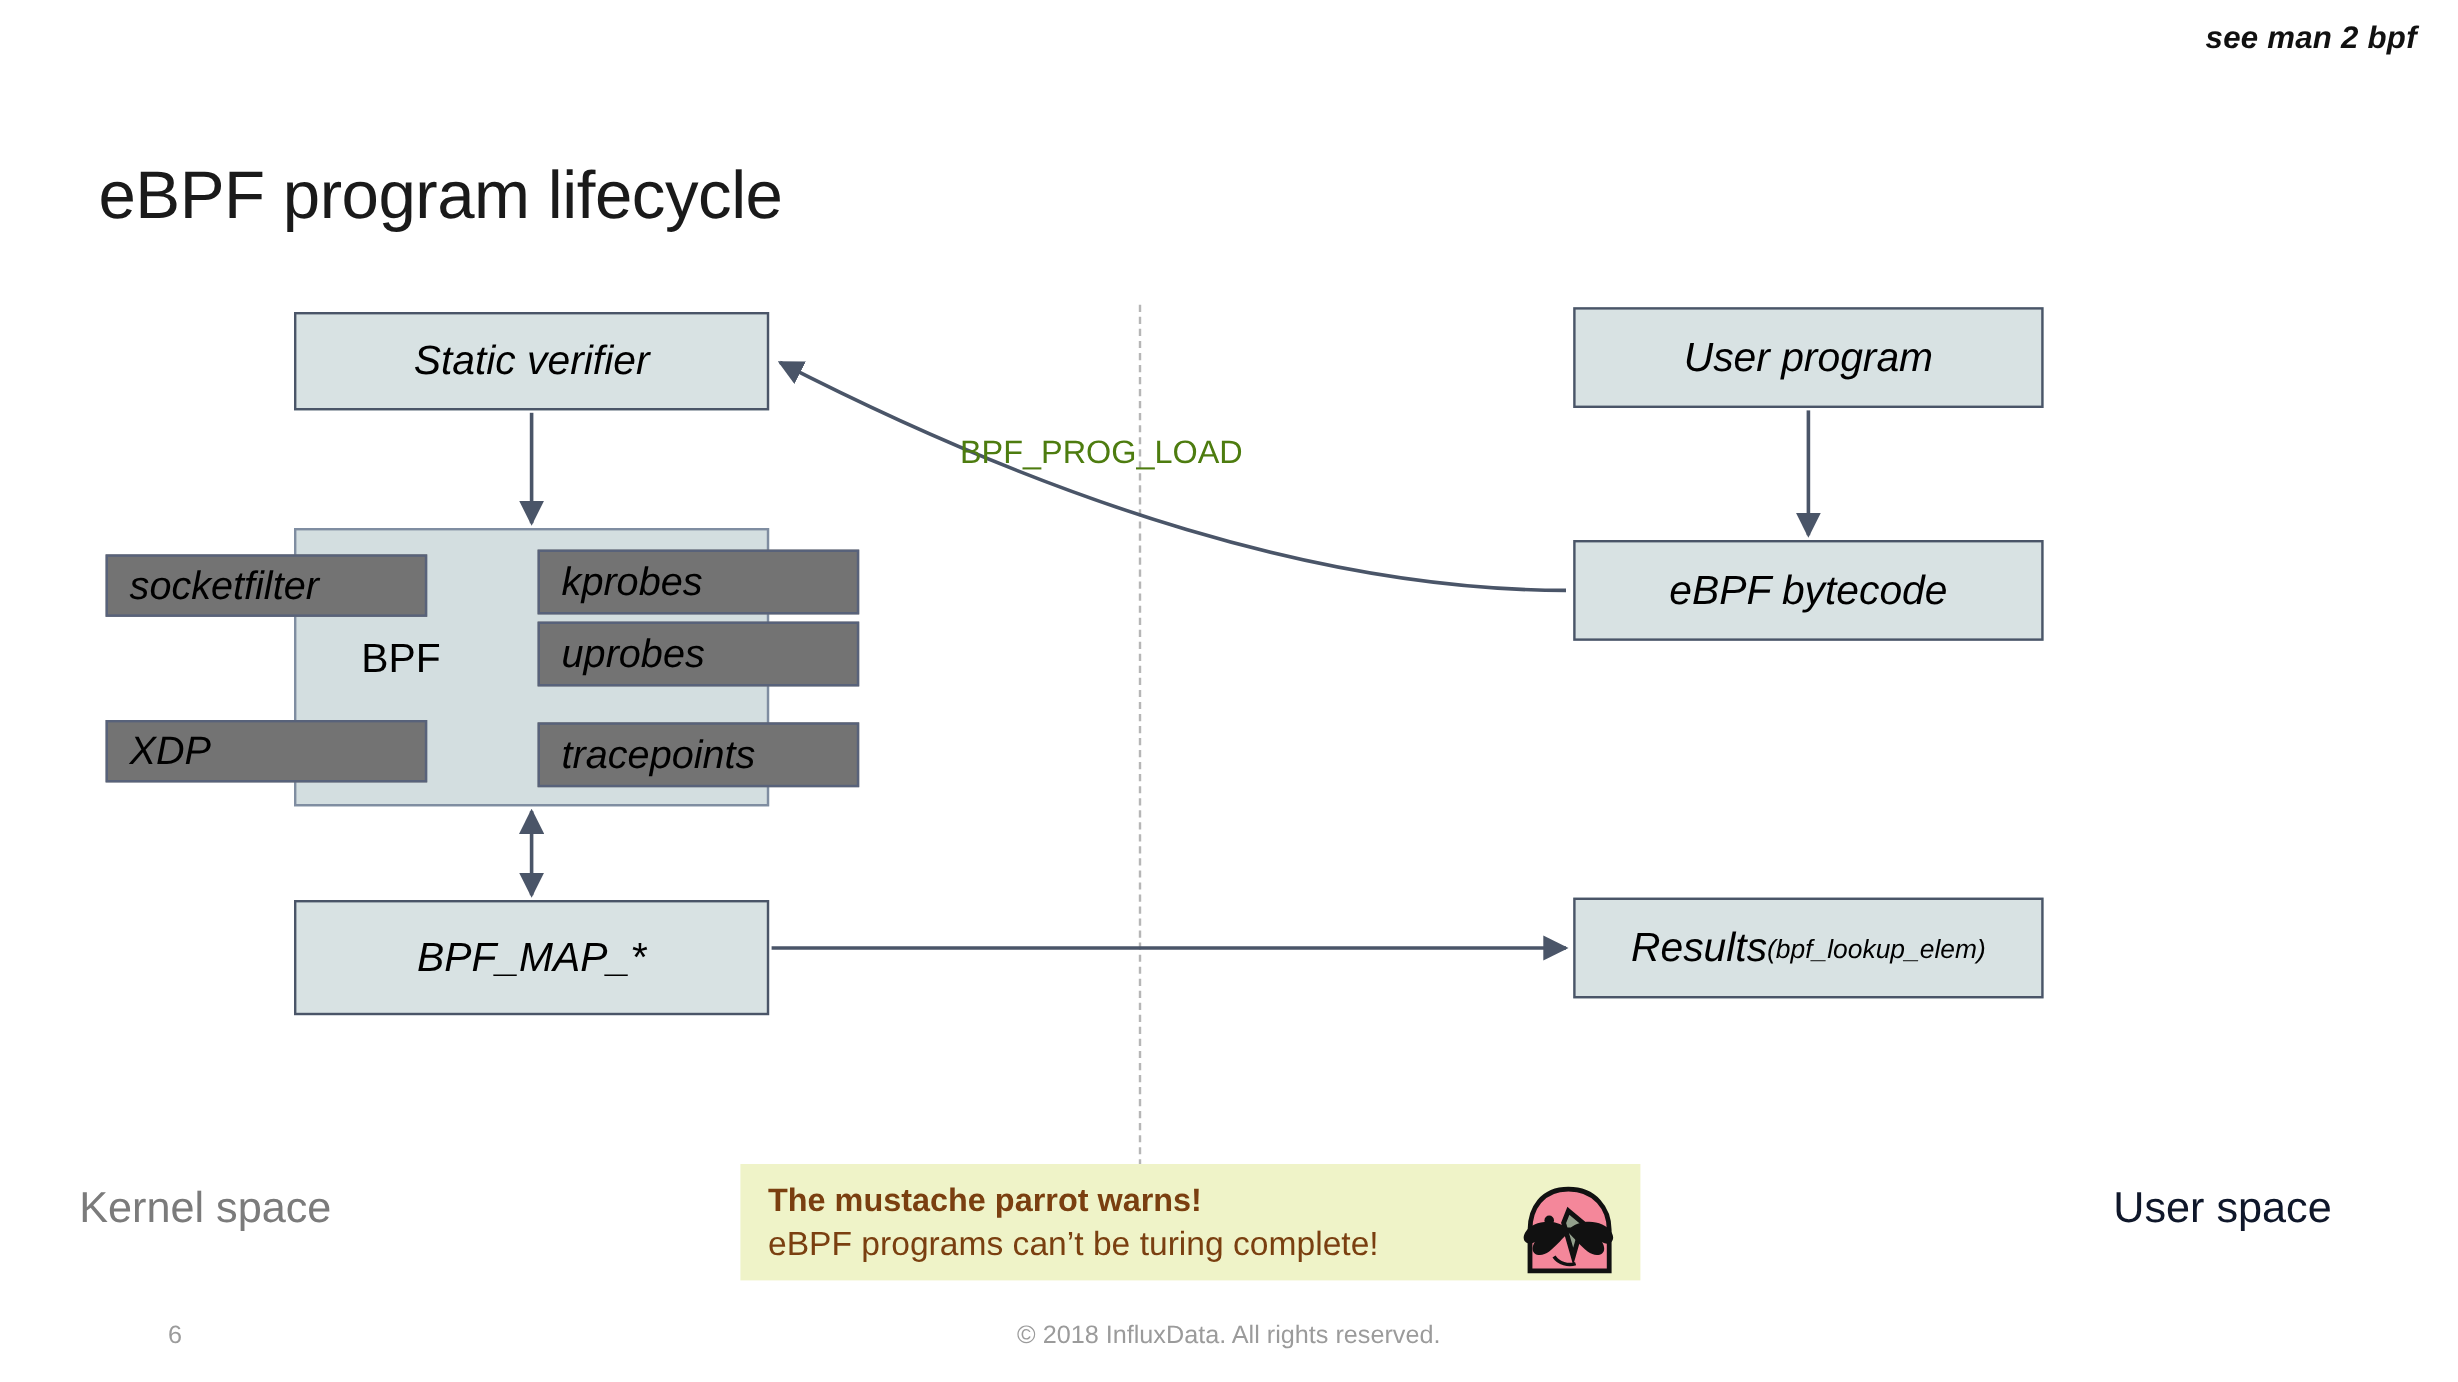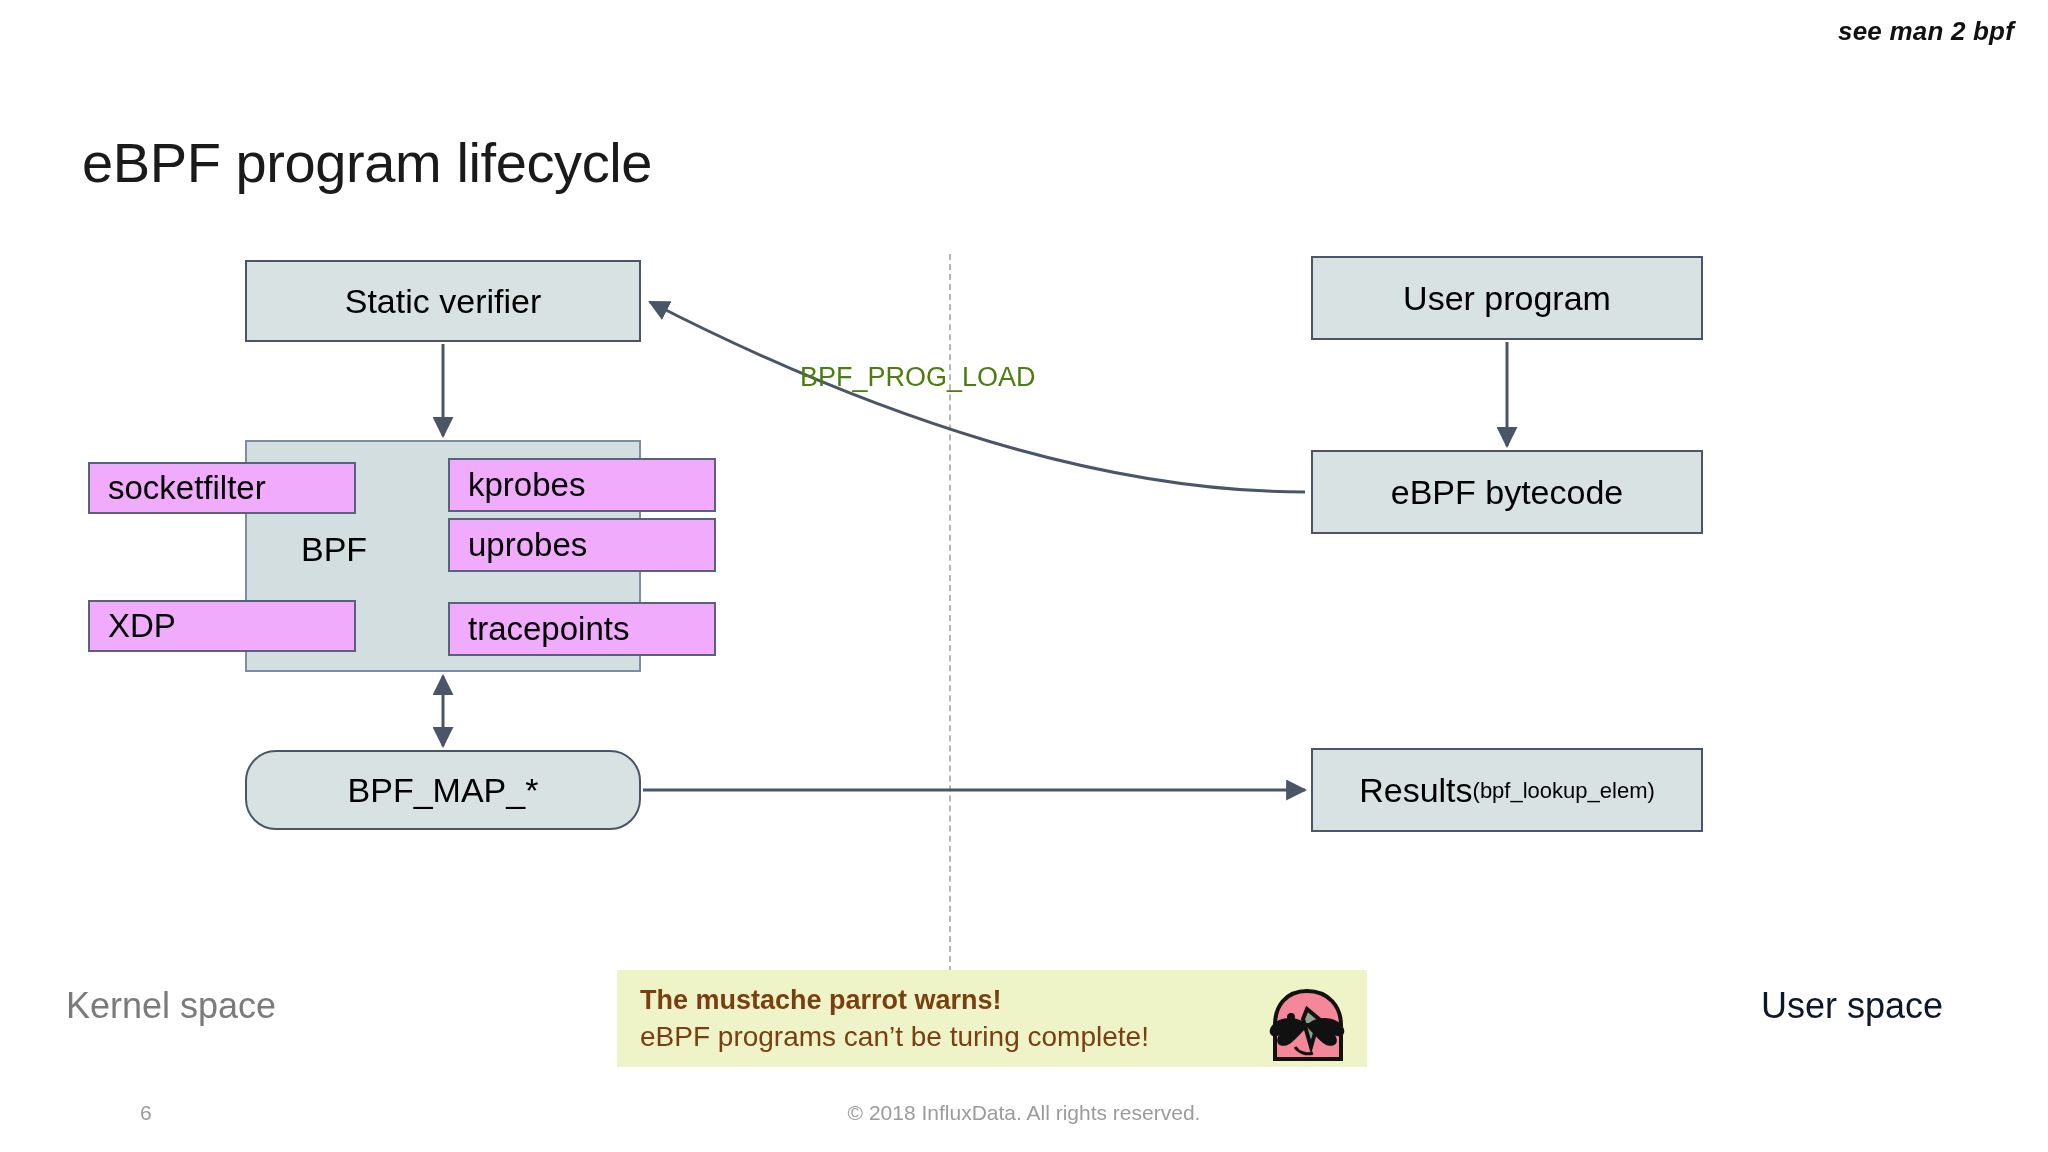--- a/index.html
+++ b/index.html
@@ -77,44 +77,45 @@
     box-sizing: border-box;
     background: #d8e2e3;
     border: 2px solid #4a5568;
     display: flex;
     align-items: center;
     justify-content: center;
     color: #000000;
     font-size: 34px;
     line-height: 1.08;
     text-align: center;
+    font-style: italic;
   }
   .node.sub {
-    background: #f0abfc;
+    background: #737373;
     border: 2px solid #58627a;
     justify-content: flex-start;
     padding-left: 18px;
     font-size: 33px;
   }
   .node.group {
     background: #d3dee0;
     border: 2px solid #7f8da1;
     align-items: flex-start;
     justify-content: flex-start;
   }
   .node-sub-line {
     display: block;
     font-size: 22px;
     margin-top: 2px;
   }
 
   #box-static-verifier { left: 245px; top: 260px; width: 396px; height: 82px; }
   #box-user-program    { left: 1311px; top: 256px; width: 392px; height: 84px; }
   #box-ebpf-bytecode   { left: 1311px; top: 450px; width: 392px; height: 84px; }
-  #box-bpf-map         { left: 245px; top: 750px; width: 396px; height: 80px; border-radius: 31px; }
+  #box-bpf-map         { left: 245px; top: 750px; width: 396px; height: 96px; }
   #box-results         { left: 1311px; top: 748px; width: 392px; height: 84px;
                          flex-direction: row; justify-content: center; }
 
   #box-bpf-group  { left: 245px; top: 440px; width: 396px; height: 232px; }
   #bpf-group-label {
     position: absolute;
     left: 301px;
     top: 530px;
     font-size: 34px;
     color: #000;

